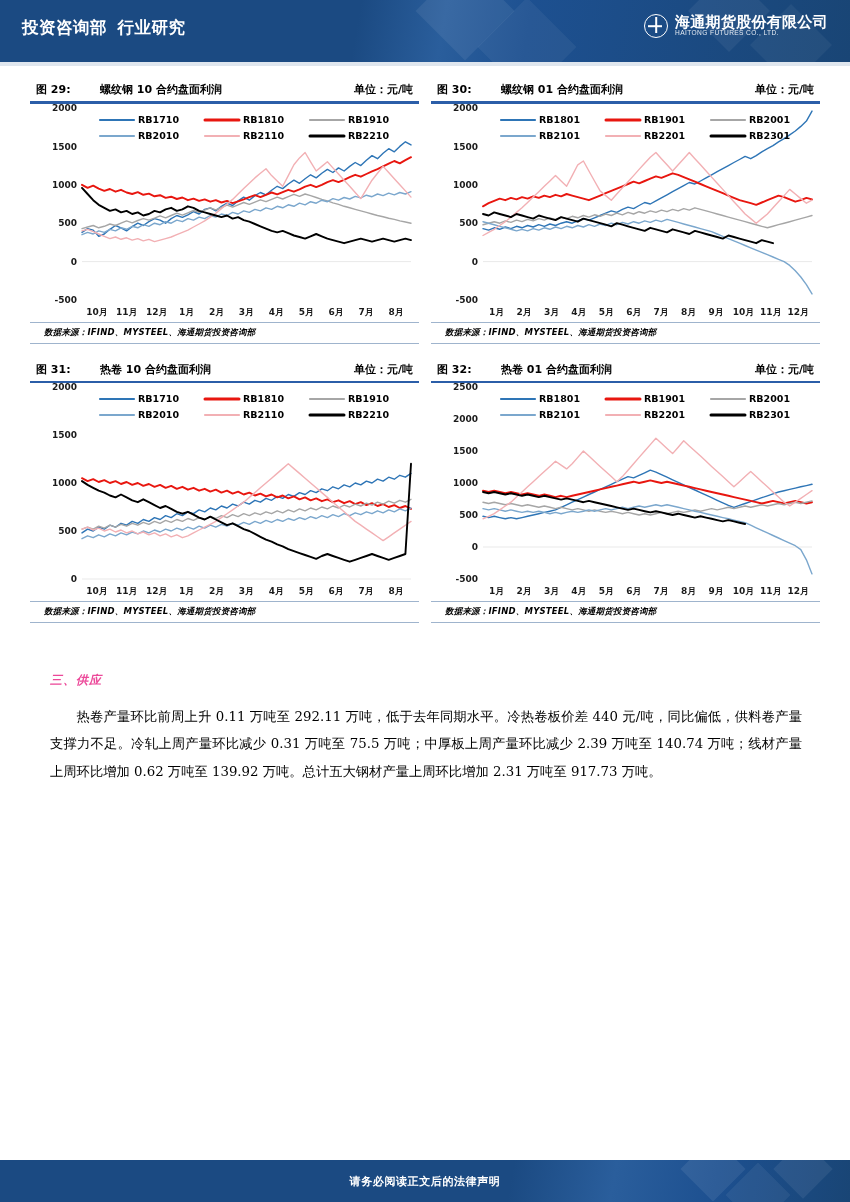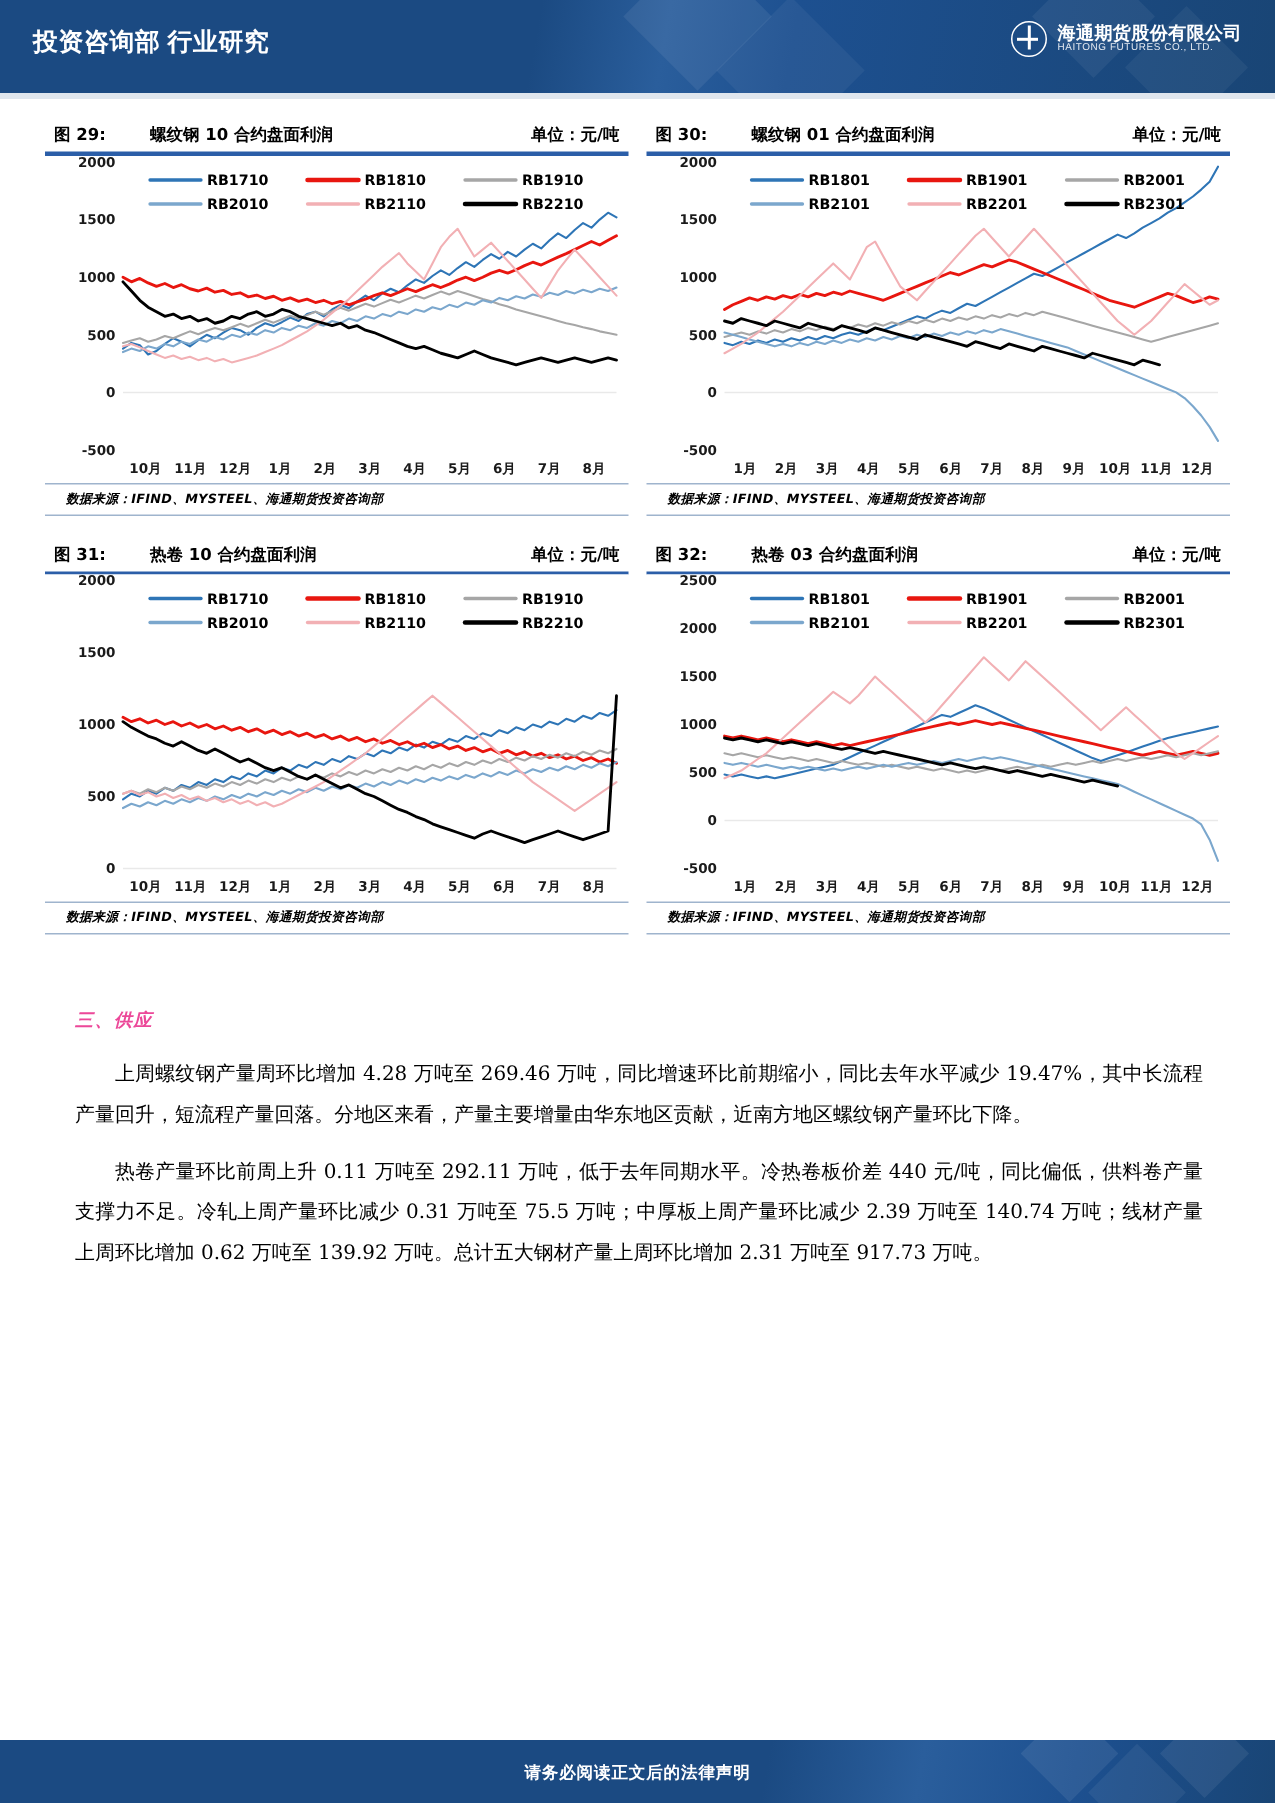--- a/index.html
+++ b/index.html
@@ -16,29 +16,29 @@
   .hdr-band{position:absolute;left:0;top:0;width:850px;height:62px;
     background:linear-gradient(100deg,#1b4a82 0%,#1b4a82 42%,#2a5e9c 52%,#1d5090 62%,#194575 100%);}
   .hdr-diamond{position:absolute;background:rgba(255,255,255,.07);transform:rotate(45deg);}
   .d1{left:430px;top:-24px;width:70px;height:70px;}
   .d2{left:492px;top:12px;width:70px;height:70px;background:rgba(255,255,255,.05);}
   .d3{left:700px;top:-18px;width:58px;height:58px;background:rgba(255,255,255,.06);}
   .d4{left:762px;top:16px;width:58px;height:58px;background:rgba(255,255,255,.05);}
   .hdr-title{
     position:absolute;left:22px;top:17px;
     color:#fff;font-size:16.5px;font-weight:bold;letter-spacing:.5px;
-    font-family:Liberation Serif, serif;
+    font-family:Liberation Mono, monospace;
     text-align:right;
   }
   .hdr-logo{position:absolute;right:22px;top:14px;display:flex;align-items:center;gap:7px;}
   .logo-mark{width:22px;height:22px;border:1.6px solid #fff;border-radius:50%;position:relative;flex:none;}
   .logo-mark:before{content:"";position:absolute;left:50%;top:2px;width:1.6px;height:16px;background:#fff;transform:translateX(-50%);}
   .logo-mark:after{content:"";position:absolute;left:3px;top:50%;width:14px;height:1.6px;background:#fff;transform:translateY(-50%);}
   .logo-txt{display:flex;flex-direction:column;line-height:1.05;}
-  .logo-cn{color:#fff;font-size:12px;font-weight:bold;font-family:"DejaVu Sans","Liberation Sans",sans-serif;letter-spacing:.3px;}
+  .logo-cn{color:#fff;font-size:15px;font-weight:bold;font-family:"DejaVu Sans","Liberation Sans",sans-serif;letter-spacing:.3px;}
   .logo-en{color:#e4eaf2;font-size:6.6px;letter-spacing:.4px;font-family:"Liberation Sans",sans-serif;}
   .hdr-underline{position:absolute;left:0;top:62px;width:850px;height:4px;background:#dfe6ee;}
 
   
   .fig-grid{position:absolute;left:30px;top:78px;width:790px;}
   .fig-row{display:flex;gap:12px;margin-bottom:14px;}
   .fig-box{width:389px;}
   .fig-cap{
     display:flex;align-items:baseline;font-size:11px;font-weight:bold;
     padding:4px 0 4px 6px;font-family:"DejaVu Sans","Liberation Sans",sans-serif;
@@ -259,21 +259,21 @@
             <text x="318" y="35.4" class="lgd-txt">RB2210</text>
           </svg>
         </div>
       <div class="rule-thin"></div>
       <div class="fig-src">数据来源：IFIND、MYSTEEL、海通期货投资咨询部</div>
       <div class="rule-thin"></div>
     </div>
     <div class="fig-box">
       <div class="fig-cap">
         <span class="fig-no">图 32:</span>
-        <span class="fig-name">热卷 03 合约盘面利润</span>
+        <span class="fig-name">热卷 01 合约盘面利润</span>
         <span class="fig-unit">单位：元/吨</span>
       </div>
       <div class="rule-top"></div>
       <div class="plot-wrap">
           <svg width="389" height="218" viewBox="0 0 389 218">
             <text x="47" y="7.2" class="axis-txt" text-anchor="end">2500</text>
             <text x="47" y="39.2" class="axis-txt" text-anchor="end">2000</text>
             <text x="47" y="71.2" class="axis-txt" text-anchor="end">1500</text>
             <text x="47" y="103.2" class="axis-txt" text-anchor="end">1000</text>
             <text x="47" y="135.2" class="axis-txt" text-anchor="end">500</text>
@@ -314,21 +314,20 @@
         </div>
       <div class="rule-thin"></div>
       <div class="fig-src">数据来源：IFIND、MYSTEEL、海通期货投资咨询部</div>
       <div class="rule-thin"></div>
     </div>
   </div>
 </div>
 
 <div class="body-area">
   <h2 class="sec-head">三、供应</h2>
-  <p class="para">上周螺纹钢产量周环比增加 4.28 万吨至 269.46 万吨，同比增速环比前期缩小，同比去年水平减少 19.47%，其中长流程产量回升，短流程产量回落。分地区来看，产量主要增量由华东地区贡献，近南方地区螺纹钢产量环比下降。</p>
   <p class="para">热卷产量环比前周上升 0.11 万吨至 292.11 万吨，低于去年同期水平。冷热卷板价差 440 元/吨，同比偏低，供料卷产量支撑力不足。冷轧上周产量环比减少 0.31 万吨至 75.5 万吨；中厚板上周产量环比减少 2.39 万吨至 140.74 万吨；线材产量上周环比增加 0.62 万吨至 139.92 万吨。总计五大钢材产量上周环比增加 2.31 万吨至 917.73 万吨。</p>
 </div>
 
 <div class="page-footer">
   <div class="ftr-band"></div>
   <div class="ftr-diamond f1"></div>
   <div class="ftr-diamond f2"></div>
   <div class="ftr-diamond f3"></div>
   <div class="ftr-txt">请务必阅读正文后的法律声明</div>
 </div>

